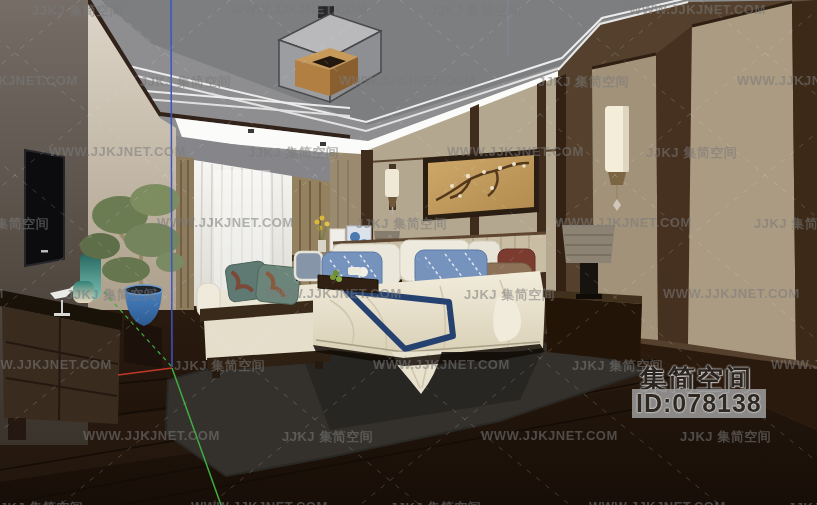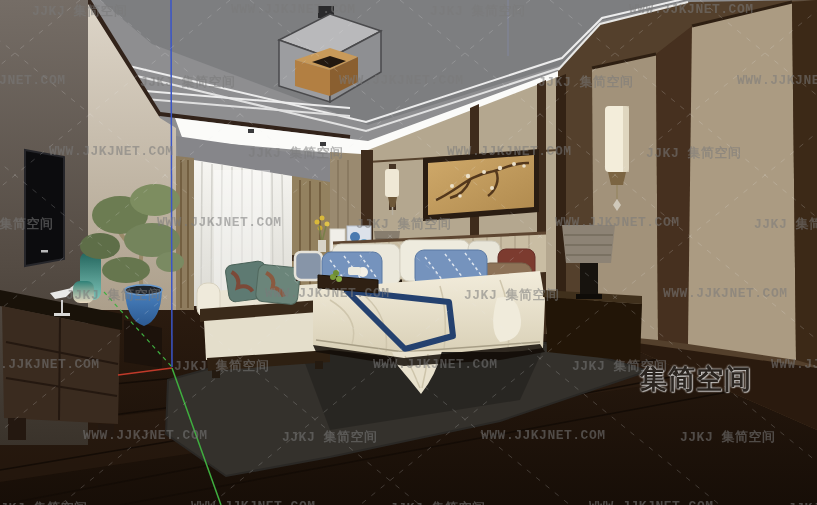--- a/index.html
+++ b/index.html
@@ -1,17 +1,17 @@
 <!DOCTYPE html>
 <html><head>
 <meta charset="utf-8">
 <style>
   html,body{margin:0;padding:0;background:#111;}
   .stage{position:relative;width:817px;height:505px;overflow:hidden;
-         font-family:Liberation Mono, monospace;background:#bef264;}
+         font-family:Liberation Sans, sans-serif;background:#bef264;}
   .stage svg{position:absolute;left:0;top:0;}
   .wm{position:absolute;font-size:13px;font-weight:bold;color:#7a7a7a;opacity:.55;
       white-space:nowrap;letter-spacing:.5px;pointer-events:none;}
   .brand-name{position:absolute;left:640px;top:361px;font-size:27px;font-weight:bold;
       color:#2b2520;letter-spacing:1px;
       text-shadow:0 0 2px #d8d8d8,0 0 2px #d8d8d8,1px 1px 1px rgba(255,255,255,.55);}
   .brand-id{position:absolute;left:632px;top:389px;font-size:25px;font-weight:bold;
       color:#2f2922;background:rgba(158,158,158,.85);padding:0 4px;letter-spacing:1px;
       text-shadow:0 0 2px #e8e8e8,0 0 2px #e8e8e8;}
 </style>
@@ -375,14 +375,15 @@
       <span class="wm" style="left: 481px; top: 428px;">WWW.JJKJNET.COM</span>
       <span class="wm" style="left: 680px; top: 428px;">JJKJ 集简空间</span>
       <span class="wm" style="left: -8px; top: 499px;">JJKJ 集简空间</span>
       <span class="wm" style="left: 191px; top: 499px;">WWW.JJKJNET.COM</span>
       <span class="wm" style="left: 390px; top: 499px;">JJKJ 集简空间</span>
       <span class="wm" style="left: 589px; top: 499px;">WWW.JJKJNET.COM</span>
       <span class="wm" style="left: 788px; top: 499px;">JJKJ 集简空间</span>
     </div>
 
 <div class="brand-name">集简空间</div>
+<div class="brand-id">ID:078138</div>
 
 </div>
 
 </body></html>

